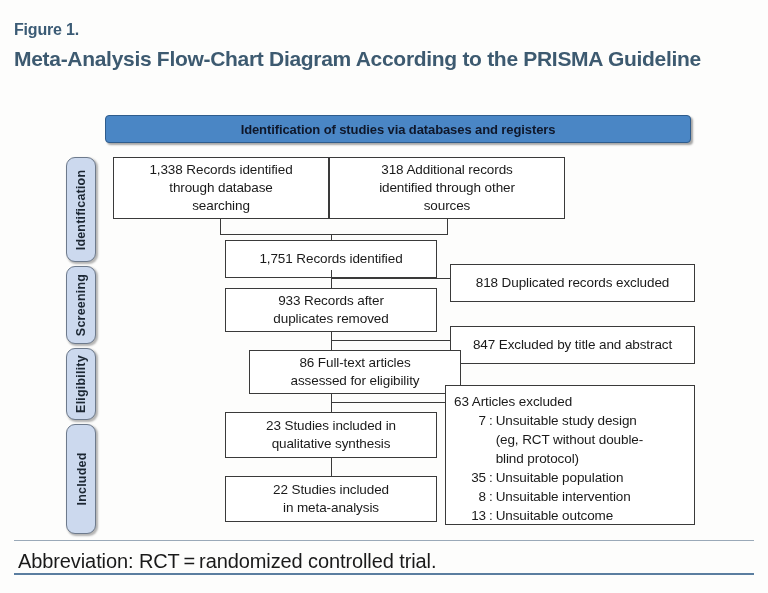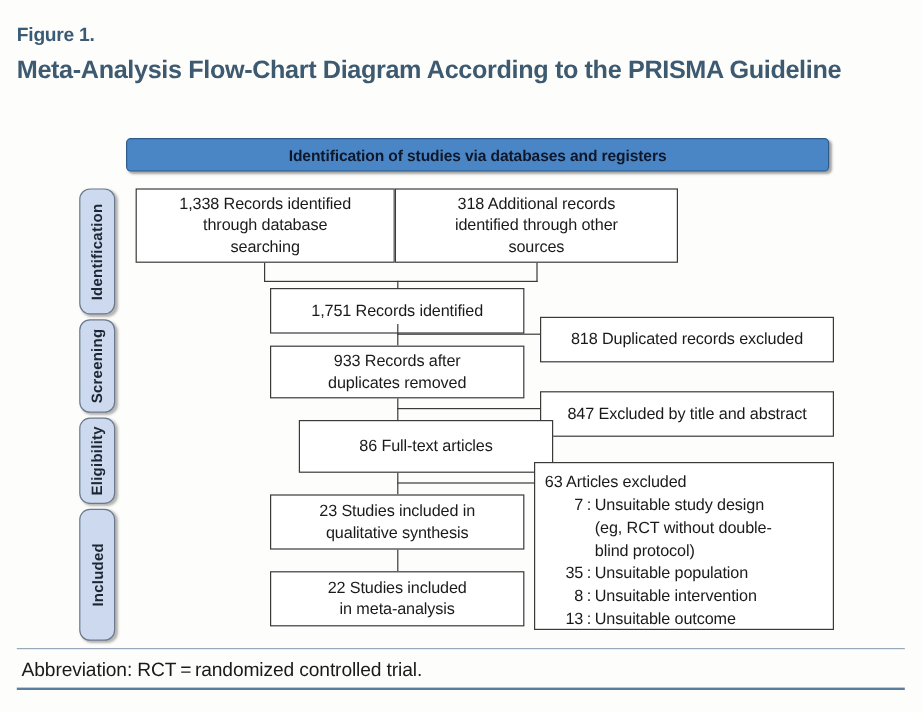--- a/index.html
+++ b/index.html
@@ -152,21 +152,21 @@
     left: 14px;
     top: 540px;
     width: 740px;
     height: 1px;
     background: #9aa9b8;
   }
   #footnote {
     position: absolute;
     left: 18px;
     top: 550px;
-    font-size: 16px;
+    font-size: 20px;
     color: #1a1a1a;
     letter-spacing: -0.1px;
   }
   #bottom-rule {
     position: absolute;
     left: 14px;
     top: 573px;
     width: 740px;
     height: 2px;
     background: #5b7ea0;
@@ -238,20 +238,21 @@
   <div class="line vline" style="left:331px; top:332px; height:18px;"></div>
   <div class="line hline" style="left:331px; top:340px; width:119px;"></div>
 
   <div class="fbox" style="left:450px; top:326px; width:245px; height:28px;">
     <span>847 Excluded by title and abstract</span>
   </div>
 
   <div class="fbox" style="left:225px; top:350px; width:212px; height:44px;margin-left:24px;">
     <div>
       <div>86 Full-text articles</div>
+      <div>assessed for eligibility</div>
     </div>
   </div>
 
   <div class="line vline" style="left:331px; top:394px; height:18px;"></div>
   <div class="line hline" style="left:331px; top:402px; width:119px;"></div>
 
   <div class="fbox left-align" style="left:445px; top:385px; width:250px; height:140px;">
     <div class="excl-list">
       <div class="excl-head">63 Articles excluded</div>
       <div class="excl-row">

